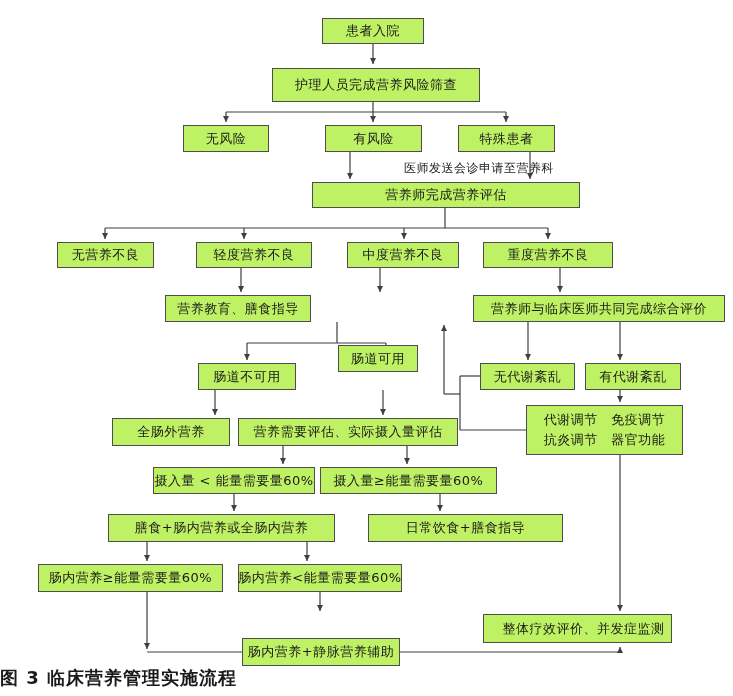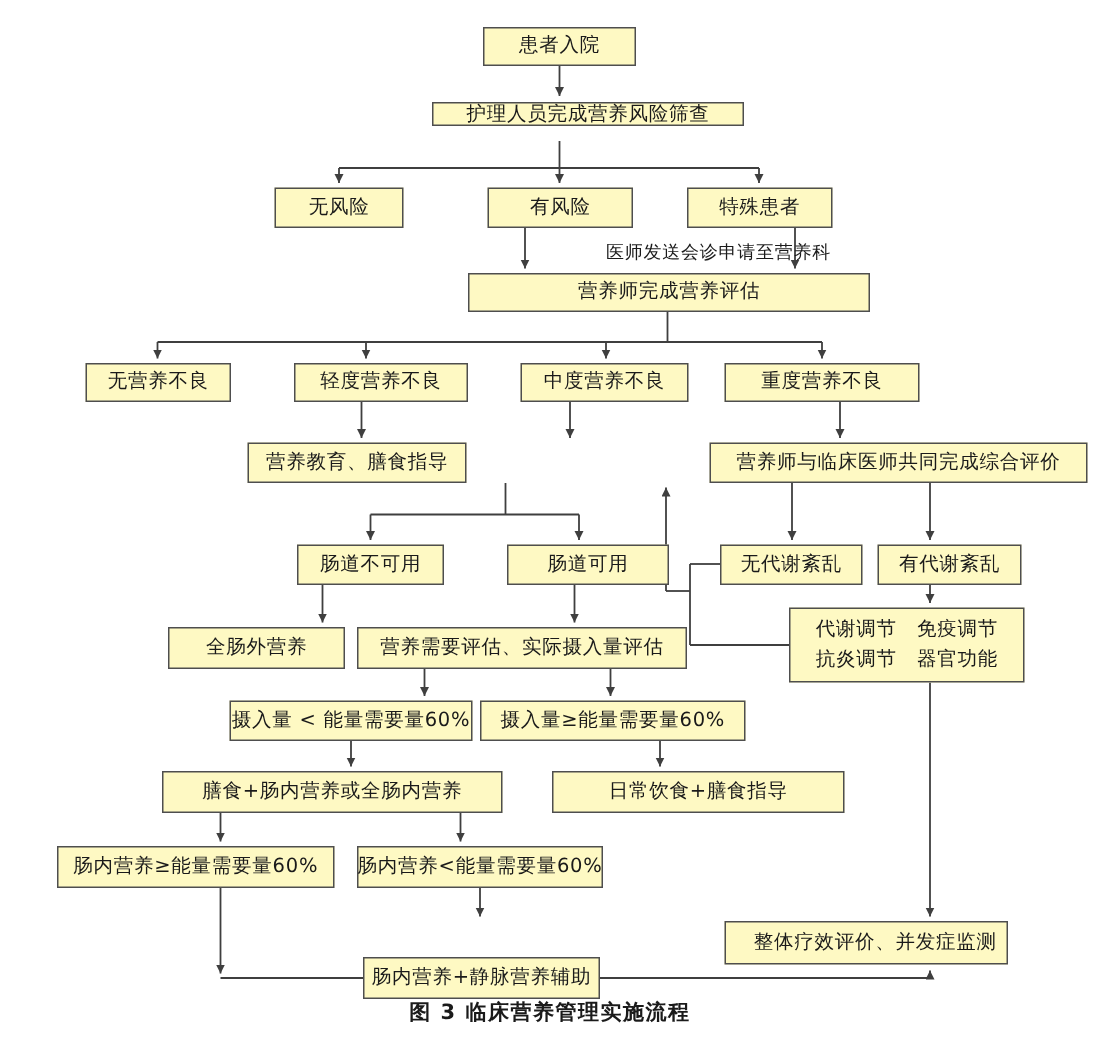--- a/index.html
+++ b/index.html
@@ -4,31 +4,31 @@
 <style>
   html,body{margin:0;padding:0;background:#ffffff;}
   #stage{
     position:relative;width:733px;height:696px;background:#ffffff;
     font-family:"DejaVu Sans","Liberation Sans",sans-serif;
     color:#1a1a1a;overflow:hidden;
   }
   #wires{position:absolute;left:0;top:0;width:733px;height:696px;}
   .node{
     position:absolute;box-sizing:border-box;
-    border:1.4px solid #4e4e4e;background:#fef9c3;
+    border:1.4px solid #4e4e4e;background:#bef264;
     display:flex;align-items:center;justify-content:center;text-align:center;
     font-size:13px;letter-spacing:0.5px;line-height:1.2;white-space:nowrap;
   }
   .node.twoline{flex-direction:column;line-height:1.55;}
   .edge-label{
     position:absolute;font-size:12px;letter-spacing:0.5px;white-space:nowrap;padding-left:24px;
   }
   .caption{
-    position:absolute;left:0;top:666px;width:733px;text-align:center;
-    font-weight:bold;font-size:14px;letter-spacing:1px;
+    position:absolute;left:0;top:666px;width:733px;
+    font-weight:bold;font-size:18px;letter-spacing:1px;
   }
 </style>
 </head>
 <body>
 
 <div id="stage">
 
   <svg id="wires" viewBox="0 0 733 696" xmlns="http://www.w3.org/2000/svg">
     <defs>
       <marker id="arr" markerUnits="userSpaceOnUse" markerWidth="8" markerHeight="8" refX="6" refY="3" orient="auto">
@@ -91,40 +91,40 @@
       <line x1="480" y1="376" x2="460" y2="376"></line>
       <line x1="460" y1="376" x2="460" y2="430"></line>
       <line x1="526" y1="430" x2="460" y2="430"></line>
       <line x1="460" y1="394" x2="444" y2="394"></line>
       <line x1="444" y1="394" x2="444" y2="325" marker-end="url(#arr)"></line>
     </g>
   </svg>
 
   <div class="node" style="left:322px;top:18px;width:102px;height:26px;">患者入院</div>
 
-  <div class="node" style="left:288px;top:68px;width:208px;height:16px;font-family:Liberation Serif, serif;">护理人员完成营养风险筛查</div>
+  <div class="node" style="left:272px;top:68px;width:208px;height:34px;">护理人员完成营养风险筛查</div>
 
   <div class="node" style="left:183px;top:125px;width:86px;height:27px;">无风险</div>
   <div class="node" style="left:325px;top:125px;width:97px;height:27px;">有风险</div>
   <div class="node" style="left:458px;top:125px;width:97px;height:27px;">特殊患者</div>
 
   <div class="edge-label" style="left:380px;top:160px;">医师发送会诊申请至营养科</div>
 
   <div class="node" style="left:312px;top:182px;width:268px;height:26px;">营养师完成营养评估</div>
 
   <div class="node" style="left:57px;top:242px;width:97px;height:26px;">无营养不良</div>
   <div class="node" style="left:196px;top:242px;width:116px;height:26px;">轻度营养不良</div>
   <div class="node" style="left:347px;top:242px;width:112px;height:26px;">中度营养不良</div>
   <div class="node" style="left:483px;top:242px;width:130px;height:26px;">重度营养不良</div>
 
   <div class="node" style="left:165px;top:295px;width:146px;height:27px;">营养教育、膳食指导</div>
   <div class="node" style="left:473px;top:295px;width:252px;height:27px;">营养师与临床医师共同完成综合评价</div>
 
   <div class="node" style="left:198px;top:363px;width:98px;height:27px;">肠道不可用</div>
-  <div class="node" style="left:338px;top:363px;width:108px;height:27px;">肠道可用</div>
+  <div class="node" style="left:338px;top:345px;width:80px;height:27px;">肠道可用</div>
   <div class="node" style="left:480px;top:363px;width:95px;height:27px;">无代谢紊乱</div>
   <div class="node" style="left:585px;top:363px;width:96px;height:27px;">有代谢紊乱</div>
 
   <div class="node" style="left:112px;top:418px;width:118px;height:28px;">全肠外营养</div>
   <div class="node" style="left:238px;top:418px;width:220px;height:28px;">营养需要评估、实际摄入量评估</div>
   <div class="node twoline" style="left:526px;top:405px;width:157px;height:50px;">
     <div>代谢调节　免疫调节</div>
     <div>抗炎调节　器官功能</div>
   </div>
 

